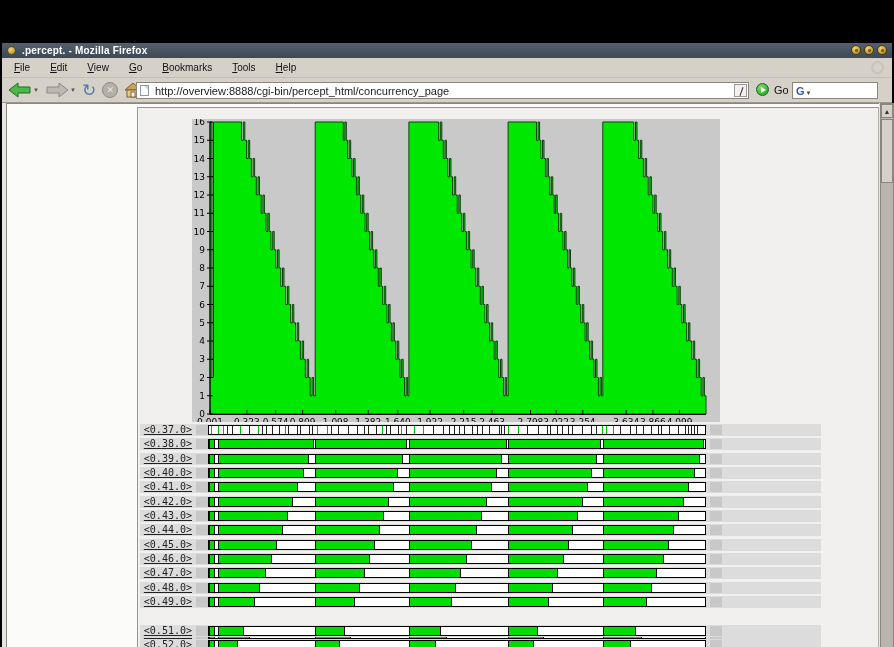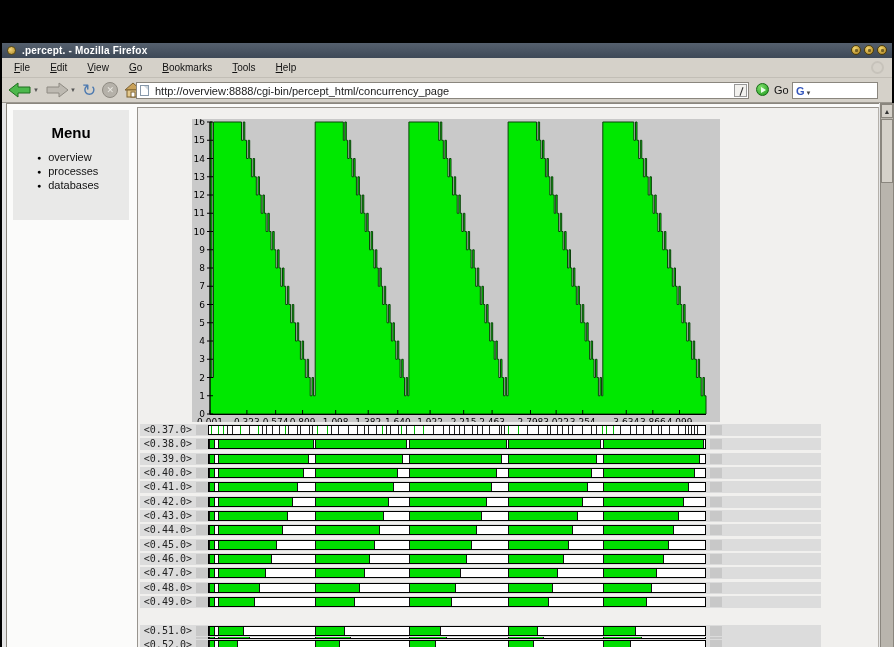--- a/index.html
+++ b/index.html
@@ -54,21 +54,21 @@
   .menu-bullet { font-size:7px; margin-right:7px; color:#000; }
 
   
   #content-box { position:absolute; left:130px; top:3px; width:742px; height:557px; background:#f1f0ee; border:1px solid #b4b0aa; border-top-color:#98948e; border-left-color:#98948e; }
   #chart-area { position:absolute; left:54px; top:11px; width:528px; height:303px; background:#c9c9c9; }
   #chart-svg { position:absolute; left:0; top:0; }
 
   
   #rows { position:absolute; left:2px; top:316px; width:681px; }
   .trow { position:absolute; left:0; width:681px; height:12px; background:#dcdcdc; }
-  .trow-label { position:absolute; left:0; top:0; width:52px; text-align:right; font-family:"DejaVu Sans Mono", monospace; font-size:10px; color:#222; line-height:12px; }
+  .trow-label { position:absolute; left:0; top:0; width:52px; text-align:right; font-family:"DejaVu Sans Mono", monospace; font-size:10px; color:#222; line-height:12px;text-decoration:underline; }
   .trow-lead { position:absolute; left:56px; top:1px; width:12px; height:10px; background:#c8c8c8; }
   .trow-bar { position:absolute; left:68px; top:1px; width:498px; height:10px; background:#fff; border:1px solid #000; }
   .trow-trail { position:absolute; left:570px; top:1px; width:12px; height:10px; background:#c8c8c8; }
   .seg { position:absolute; top:0; height:8px; background:#00dd00; border-left:1px solid #111; border-right:1px solid #111; }
   .tick { position:absolute; top:0; width:1px; height:8px; }
 
   
   #statusbar { position:absolute; left:0; top:625px; width:890px; height:18px; background:#d5d1c9; border-top:1px solid #fff; }
   #status-field { position:absolute; left:3px; top:2px; right:16px; bottom:2px; border:1px solid #8a867e; border-bottom-color:#fff; border-right-color:#fff; display:flex; align-items:center; }
   #status-text { font-size:11px; color:#111; margin-left:5px; }
@@ -134,37 +134,20 @@
     </div>
     <div id="go-icon"></div>
     <span id="go-label">Go</span>
     <div id="search-field">
       <span id="search-g">G</span>
       <span id="search-caret">▼</span>
     </div>
   </div>
 
   <div id="viewport">
-    <div id="menu-panel">
-      <div id="menu-title">Menu</div>
-      <div id="menu-list">
-          <div class="menu-link">
-            <span class="menu-bullet">●</span>
-            <span>overview</span>
-          </div>
-          <div class="menu-link">
-            <span class="menu-bullet">●</span>
-            <span>processes</span>
-          </div>
-          <div class="menu-link">
-            <span class="menu-bullet">●</span>
-            <span>databases</span>
-          </div>
-        </div>
-    </div>
     <div id="content-box">
       <div id="chart-area">
         <svg id="chart-svg" width="528" height="303">
             <path d="M18,295 L18.0,295.0 L18.0,3.0 L20.0,3.0 L20.0,258.5 L21.5,258.5 L21.5,3.0 L49.5,3.0 L49.5,21.3 L51.3,21.3 L51.3,3.0 L52.8,3.0 L52.8,21.3 L54.5,21.3 L54.5,39.5 L56.2,39.5 L56.2,21.3 L57.7,21.3 L57.7,39.5 L59.4,39.5 L59.4,57.8 L61.1,57.8 L61.1,39.5 L62.6,39.5 L62.6,57.8 L64.3,57.8 L64.3,76.0 L66.0,76.0 L66.0,57.8 L67.5,57.8 L67.5,76.0 L69.2,76.0 L69.2,94.3 L70.9,94.3 L70.9,76.0 L72.4,76.0 L72.4,94.3 L74.1,94.3 L74.1,112.5 L75.8,112.5 L75.8,94.3 L77.3,94.3 L77.3,112.5 L79.0,112.5 L79.0,130.8 L80.7,130.8 L80.7,112.5 L82.2,112.5 L82.2,130.8 L83.9,130.8 L83.9,149.0 L85.6,149.0 L85.6,130.8 L87.1,130.8 L87.1,149.0 L88.8,149.0 L88.8,167.3 L90.5,167.3 L90.5,149.0 L92.0,149.0 L92.0,167.3 L93.7,167.3 L93.7,185.5 L95.4,185.5 L95.4,167.3 L96.9,167.3 L96.9,185.5 L98.6,185.5 L98.6,203.8 L100.3,203.8 L100.3,185.5 L101.8,185.5 L101.8,203.8 L103.5,203.8 L103.5,222.0 L105.2,222.0 L105.2,203.8 L106.7,203.8 L106.7,222.0 L108.4,222.0 L108.4,240.3 L110.1,240.3 L110.1,222.0 L111.6,222.0 L111.6,240.3 L113.3,240.3 L113.3,258.5 L115.1,258.5 L115.1,240.3 L116.6,240.3 L116.6,258.5 L118.2,258.5 L118.2,276.8 L120.0,276.8 L120.0,258.5 L121.5,258.5 L121.5,276.8 L123.2,276.8 L123.2,3.0 L151.3,3.0 L151.3,21.3 L152.8,21.3 L152.8,3.0 L154.3,3.0 L154.3,21.3 L155.6,21.3 L155.6,39.5 L157.2,39.5 L157.2,21.3 L158.7,21.3 L158.7,39.5 L160.0,39.5 L160.0,57.8 L161.6,57.8 L161.6,39.5 L163.1,39.5 L163.1,57.8 L164.4,57.8 L164.4,76.0 L165.9,76.0 L165.9,57.8 L167.4,57.8 L167.4,76.0 L168.8,76.0 L168.8,94.3 L170.3,94.3 L170.3,76.0 L171.8,76.0 L171.8,94.3 L173.1,94.3 L173.1,112.5 L174.7,112.5 L174.7,94.3 L176.2,94.3 L176.2,112.5 L177.5,112.5 L177.5,130.8 L179.1,130.8 L179.1,112.5 L180.6,112.5 L180.6,130.8 L181.9,130.8 L181.9,149.0 L183.4,149.0 L183.4,130.8 L184.9,130.8 L184.9,149.0 L186.3,149.0 L186.3,167.3 L187.8,167.3 L187.8,149.0 L189.3,149.0 L189.3,167.3 L190.6,167.3 L190.6,185.5 L192.2,185.5 L192.2,167.3 L193.7,167.3 L193.7,185.5 L195.0,185.5 L195.0,203.8 L196.6,203.8 L196.6,185.5 L198.1,185.5 L198.1,203.8 L199.4,203.8 L199.4,222.0 L200.9,222.0 L200.9,203.8 L202.4,203.8 L202.4,222.0 L203.8,222.0 L203.8,240.3 L205.3,240.3 L205.3,222.0 L206.8,222.0 L206.8,240.3 L208.1,240.3 L208.1,258.5 L209.7,258.5 L209.7,240.3 L211.2,240.3 L211.2,258.5 L212.5,258.5 L212.5,276.8 L214.1,276.8 L214.1,258.5 L215.6,258.5 L215.6,276.8 L216.9,276.8 L216.9,3.0 L246.7,3.0 L246.7,21.3 L248.3,21.3 L248.3,3.0 L249.8,3.0 L249.8,21.3 L251.3,21.3 L251.3,39.5 L252.9,39.5 L252.9,21.3 L254.4,21.3 L254.4,39.5 L255.9,39.5 L255.9,57.8 L257.5,57.8 L257.5,39.5 L259.0,39.5 L259.0,57.8 L260.5,57.8 L260.5,76.0 L262.2,76.0 L262.2,57.8 L263.7,57.8 L263.7,76.0 L265.2,76.0 L265.2,94.3 L266.8,94.3 L266.8,76.0 L268.3,76.0 L268.3,94.3 L269.8,94.3 L269.8,112.5 L271.4,112.5 L271.4,94.3 L272.9,94.3 L272.9,112.5 L274.4,112.5 L274.4,130.8 L276.1,130.8 L276.1,112.5 L277.6,112.5 L277.6,130.8 L279.1,130.8 L279.1,149.0 L280.7,149.0 L280.7,130.8 L282.2,130.8 L282.2,149.0 L283.7,149.0 L283.7,167.3 L285.3,167.3 L285.3,149.0 L286.8,149.0 L286.8,167.3 L288.3,167.3 L288.3,185.5 L289.9,185.5 L289.9,167.3 L291.4,167.3 L291.4,185.5 L292.9,185.5 L292.9,203.8 L294.6,203.8 L294.6,185.5 L296.1,185.5 L296.1,203.8 L297.6,203.8 L297.6,222.0 L299.2,222.0 L299.2,203.8 L300.7,203.8 L300.7,222.0 L302.2,222.0 L302.2,240.3 L303.8,240.3 L303.8,222.0 L305.3,222.0 L305.3,240.3 L306.8,240.3 L306.8,258.5 L308.5,258.5 L308.5,240.3 L310.0,240.3 L310.0,258.5 L311.5,258.5 L311.5,276.8 L313.1,276.8 L313.1,258.5 L314.6,258.5 L314.6,276.8 L316.1,276.8 L316.1,3.0 L344.5,3.0 L344.5,21.3 L346.1,21.3 L346.1,3.0 L347.6,3.0 L347.6,21.3 L348.9,21.3 L348.9,39.5 L350.5,39.5 L350.5,21.3 L352.0,21.3 L352.0,39.5 L353.4,39.5 L353.4,57.8 L354.9,57.8 L354.9,39.5 L356.4,39.5 L356.4,57.8 L357.8,57.8 L357.8,76.0 L359.3,76.0 L359.3,57.8 L360.8,57.8 L360.8,76.0 L362.2,76.0 L362.2,94.3 L363.7,94.3 L363.7,76.0 L365.2,76.0 L365.2,94.3 L366.6,94.3 L366.6,112.5 L368.2,112.5 L368.2,94.3 L369.7,94.3 L369.7,112.5 L371.0,112.5 L371.0,130.8 L372.6,130.8 L372.6,112.5 L374.1,112.5 L374.1,130.8 L375.5,130.8 L375.5,149.0 L377.0,149.0 L377.0,130.8 L378.5,130.8 L378.5,149.0 L379.9,149.0 L379.9,167.3 L381.4,167.3 L381.4,149.0 L382.9,149.0 L382.9,167.3 L384.3,167.3 L384.3,185.5 L385.9,185.5 L385.9,167.3 L387.4,167.3 L387.4,185.5 L388.7,185.5 L388.7,203.8 L390.3,203.8 L390.3,185.5 L391.8,185.5 L391.8,203.8 L393.1,203.8 L393.1,222.0 L394.7,222.0 L394.7,203.8 L396.2,203.8 L396.2,222.0 L397.6,222.0 L397.6,240.3 L399.1,240.3 L399.1,222.0 L400.6,222.0 L400.6,240.3 L402.0,240.3 L402.0,258.5 L403.5,258.5 L403.5,240.3 L405.0,240.3 L405.0,258.5 L406.4,258.5 L406.4,276.8 L408.0,276.8 L408.0,258.5 L409.5,258.5 L409.5,276.8 L410.8,276.8 L410.8,3.0 L441.8,3.0 L441.8,21.3 L443.5,21.3 L443.5,3.0 L445.0,3.0 L445.0,21.3 L446.6,21.3 L446.6,39.5 L448.3,39.5 L448.3,21.3 L449.8,21.3 L449.8,39.5 L451.4,39.5 L451.4,57.8 L453.1,57.8 L453.1,39.5 L454.6,39.5 L454.6,57.8 L456.2,57.8 L456.2,76.0 L457.9,76.0 L457.9,57.8 L459.4,57.8 L459.4,76.0 L461.0,76.0 L461.0,94.3 L462.7,94.3 L462.7,76.0 L464.2,76.0 L464.2,94.3 L465.9,94.3 L465.9,112.5 L467.5,112.5 L467.5,94.3 L469.0,94.3 L469.0,112.5 L470.7,112.5 L470.7,130.8 L472.4,130.8 L472.4,112.5 L473.9,112.5 L473.9,130.8 L475.5,130.8 L475.5,149.0 L477.2,149.0 L477.2,130.8 L478.7,130.8 L478.7,149.0 L480.3,149.0 L480.3,167.3 L482.0,167.3 L482.0,149.0 L483.5,149.0 L483.5,167.3 L485.1,167.3 L485.1,185.5 L486.8,185.5 L486.8,167.3 L488.3,167.3 L488.3,185.5 L489.9,185.5 L489.9,203.8 L491.6,203.8 L491.6,185.5 L493.1,185.5 L493.1,203.8 L494.7,203.8 L494.7,222.0 L496.4,222.0 L496.4,203.8 L497.9,203.8 L497.9,222.0 L499.6,222.0 L499.6,240.3 L501.2,240.3 L501.2,222.0 L502.7,222.0 L502.7,240.3 L504.4,240.3 L504.4,258.5 L506.1,258.5 L506.1,240.3 L507.6,240.3 L507.6,258.5 L509.2,258.5 L509.2,276.8 L510.9,276.8 L510.9,258.5 L512.4,258.5 L512.4,276.8 L514.0,276.8 L514.0,276.8 L514,295 Z" fill="#00e800" stroke="#0b420b" stroke-width="1"></path>
             <line x1="18" y1="3" x2="18" y2="295" stroke="#000"></line>
             <line x1="18" y1="295.5" x2="514" y2="295.5" stroke="#000"></line>
             <line x1="15" y1="295" x2="21" y2="295" stroke="#000"></line>
             <text x="13" y="298" text-anchor="end" font-size="9" fill="#000" font-family="DejaVu Sans, sans-serif">0</text>
             <line x1="15" y1="276.75" x2="21" y2="276.75" stroke="#000"></line>
             <text x="13" y="279.75" text-anchor="end" font-size="9" fill="#000" font-family="DejaVu Sans, sans-serif">1</text>

